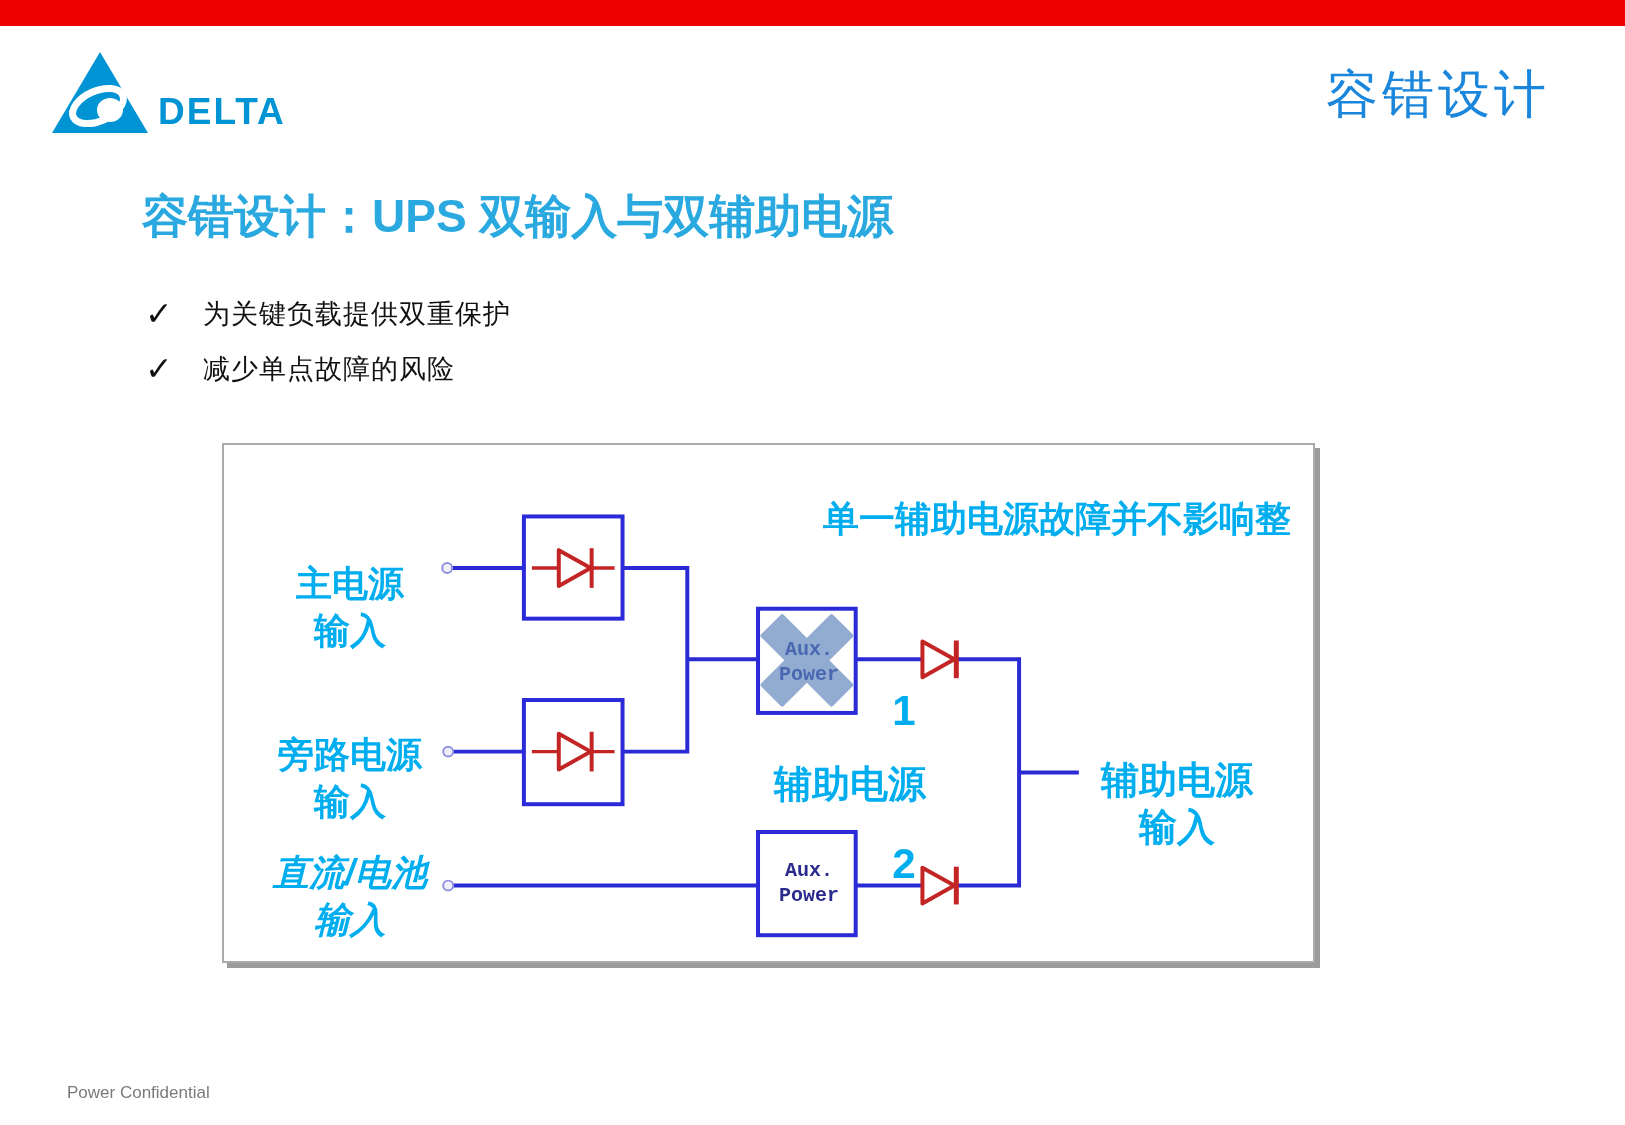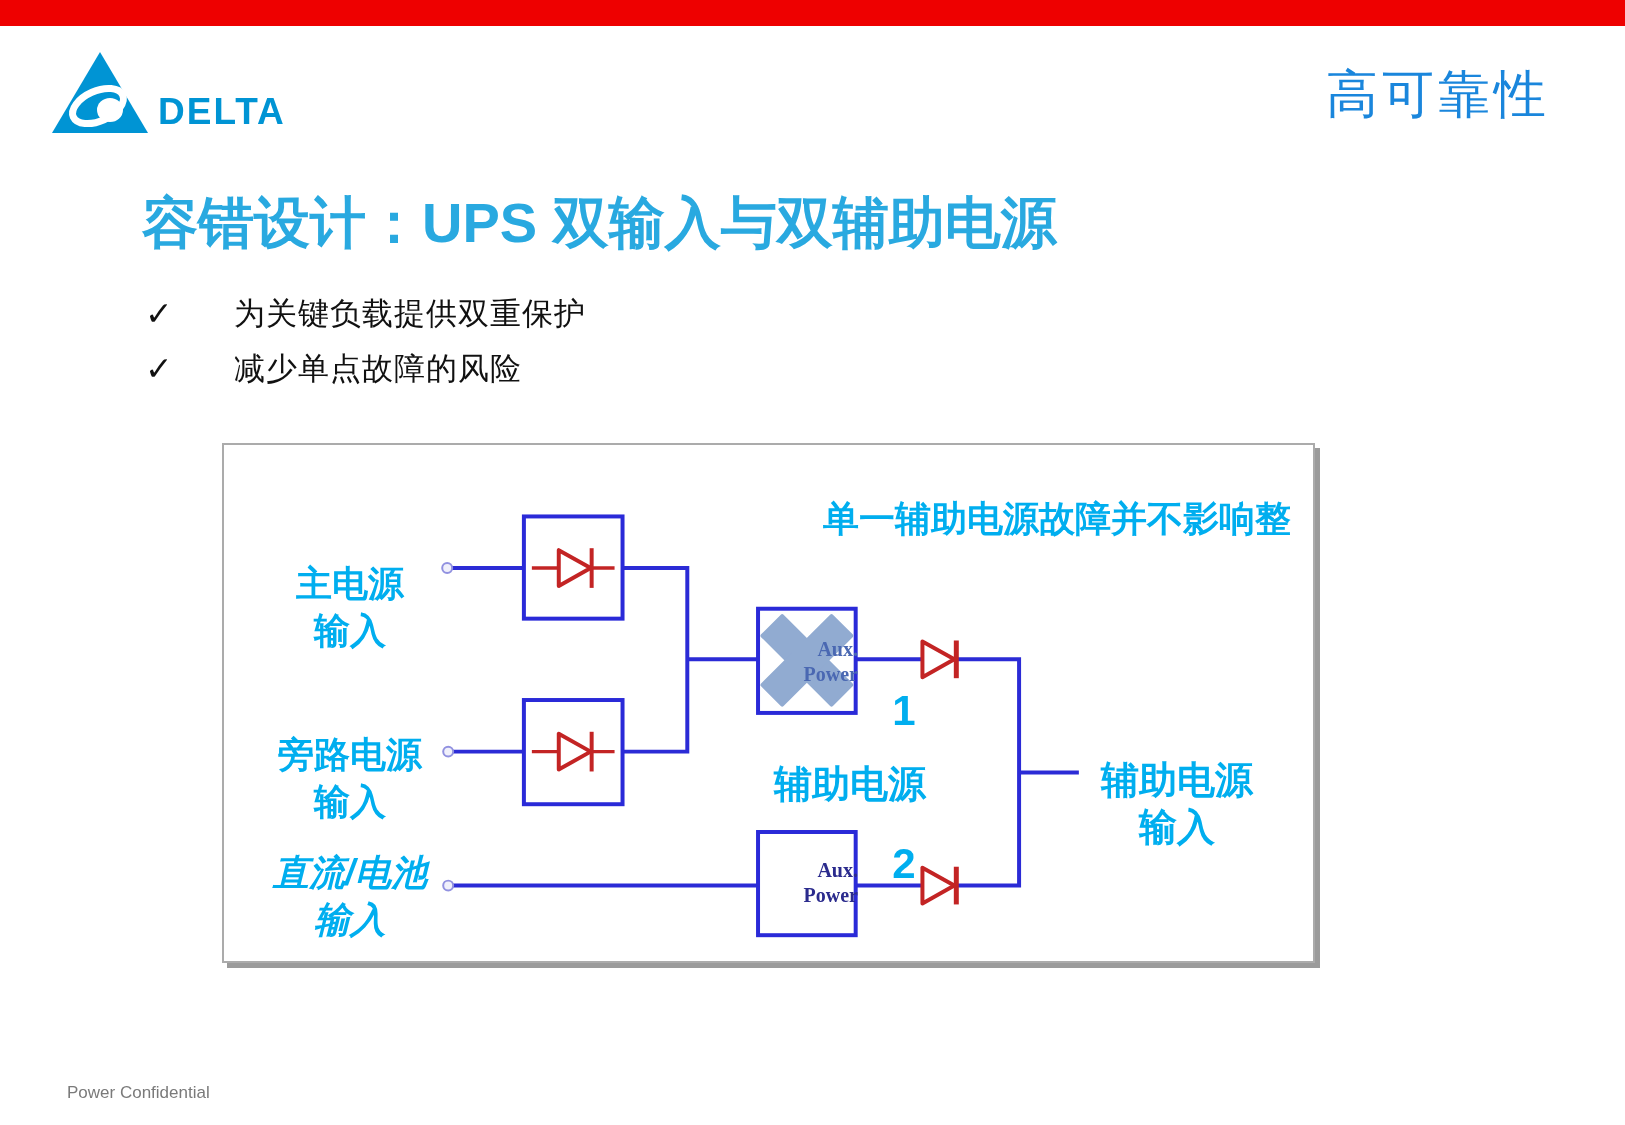--- a/index.html
+++ b/index.html
@@ -8,25 +8,25 @@
 
   .abs{position:absolute;}
 
   #top-bar{left:0;top:0;width:1625px;height:26px;background:#ee0000;}
 
   #logo-mark{left:52px;top:52px;width:96px;height:81px;}
   #logo-word{left:158px;top:90px;font-size:37px;font-weight:800;color:#0094d4;letter-spacing:2px;line-height:44px;}
 
   #corner-title{left:1180px;top:60px;width:370px;text-align:right;font-size:52px;font-weight:400;color:#1a86dc;letter-spacing:4px;}
 
-  #heading{left:142px;top:186px;font-size:56px;font-weight:700;color:#29a9e0;white-space:nowrap;}
+  #heading{left:142px;top:186px;font-size:46px;font-weight:700;color:#29a9e0;white-space:nowrap;}
 
   .bullet-row{left:145px;display:flex;align-items:flex-start;color:#111111;}
   .bullet-check{width:58px;font-size:33px;font-weight:400;line-height:40px;}
-  .bullet-text{font-size:31px;line-height:40px;letter-spacing:1px;margin-left:31px;}
+  .bullet-text{font-size:27px;line-height:40px;letter-spacing:1px;}
   #bullet-0{top:294px;}
   #bullet-1{top:349px;}
 
   #panel{left:222px;top:443px;width:1093px;height:520px;background:#ffffff;
          border:2px solid #ababab;box-shadow:5px 5px 0 0 #9b9b9b;box-sizing:border-box;}
   #circuit-svg{position:absolute;left:0;top:0;width:100%;height:100%;}
 
   .dlabel{position:absolute;color:#00aeef;font-weight:700;}
   .in-label{left:16px;width:220px;text-align:center;font-size:36px;line-height:47px;}
   #in-main{top:115px;}
@@ -34,21 +34,21 @@
   #in-dc{top:404px;font-style:italic;}
 
   #note{left:599px;top:50px;width:500px;font-size:36px;line-height:48px;}
   #mid-label{left:546px;top:314px;width:160px;font-size:38px;text-align:center;}
   #out-label{left:858px;top:312px;width:190px;text-align:center;font-size:38px;line-height:47px;}
 
   .branch-num{width:70px;text-align:center;font-size:42px;}
   #num-1{left:645px;top:242px;}
   #num-2{left:645px;top:395px;}
 
-  .aux-text{position:absolute;width:98px;text-align:right;font-family:Liberation Serif, serif;
+  .aux-text{position:absolute;width:98px;text-align:center;font-family:Liberation Mono, monospace;
             font-weight:700;font-size:20px;line-height:25px;}
   #aux1-label{left:536px;top:192px;color:#4a68b2;}
   #aux2-label{left:536px;top:413px;color:#2b2b8d;}
 
   #footer{left:67px;top:1083px;font-size:17px;color:#7a7a7a;}
 </style>
 </head>
 <body>
 
 <div id="slide">
@@ -57,21 +57,21 @@
 
   <svg id="logo-mark" class="abs" viewBox="0 0 96 81">
     <polygon points="48,0 96,81 0,81" fill="#0094d4"></polygon>
     <g transform="rotate(-24 46 54)">
       <ellipse cx="46" cy="54" rx="27" ry="15" fill="none" stroke="#ffffff" stroke-width="7"></ellipse>
     </g>
     <ellipse cx="58" cy="58" rx="13" ry="12" fill="#ffffff"></ellipse>
   </svg>
   <div id="logo-word" class="abs">DELTA</div>
 
-  <div id="corner-title" class="abs">高可靠性</div>
+  <div id="corner-title" class="abs">容错设计</div>
 
   <div id="heading" class="abs">容错设计：UPS 双输入与双辅助电源</div>
 
   <div id="bullet-0" class="abs bullet-row">
     <span class="bullet-check">✓</span>
     <span class="bullet-text">为关键负载提供双重保护</span>
   </div>
   <div id="bullet-1" class="abs bullet-row">
     <span class="bullet-check">✓</span>
     <span class="bullet-text">减少单点故障的风险</span>

